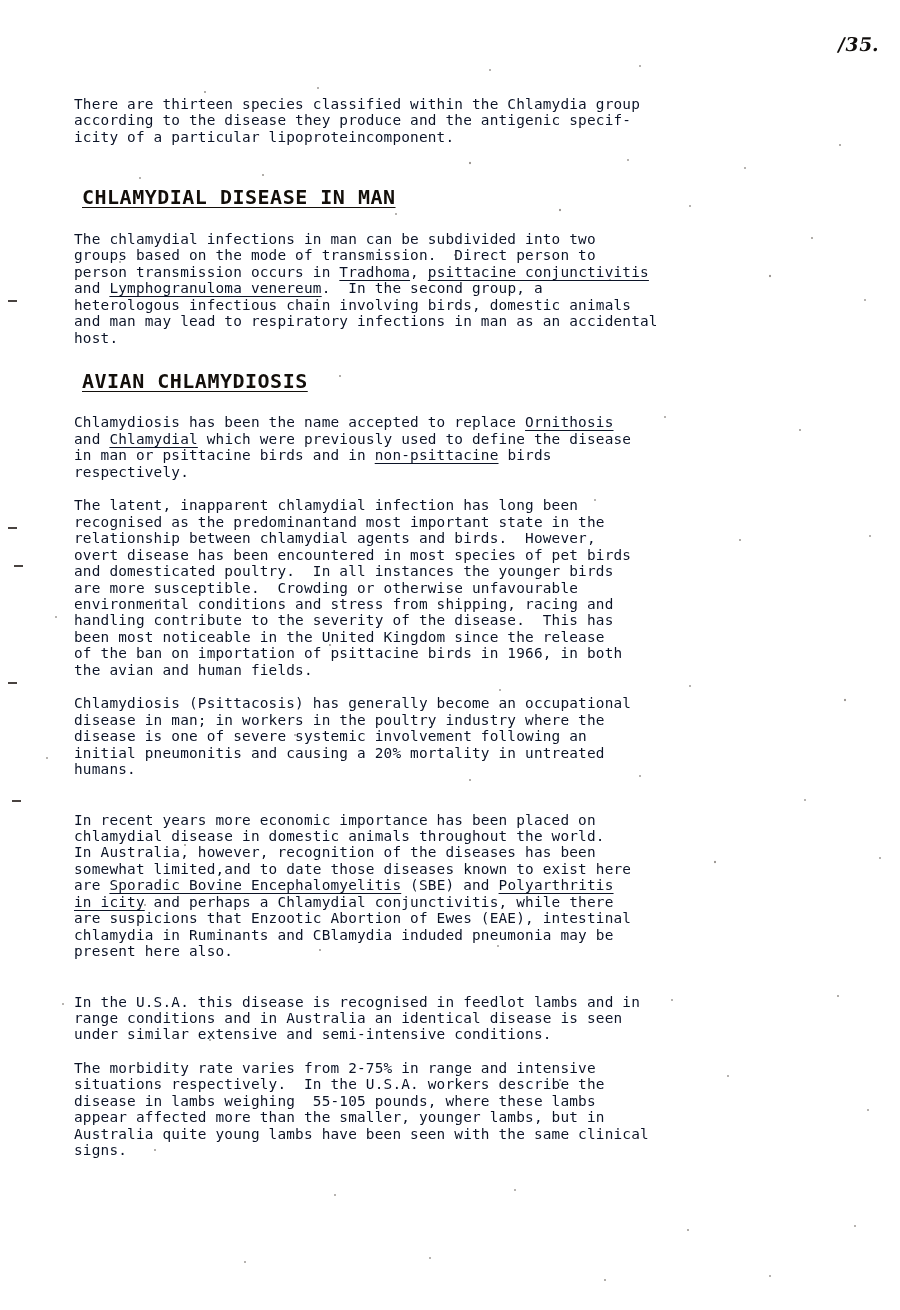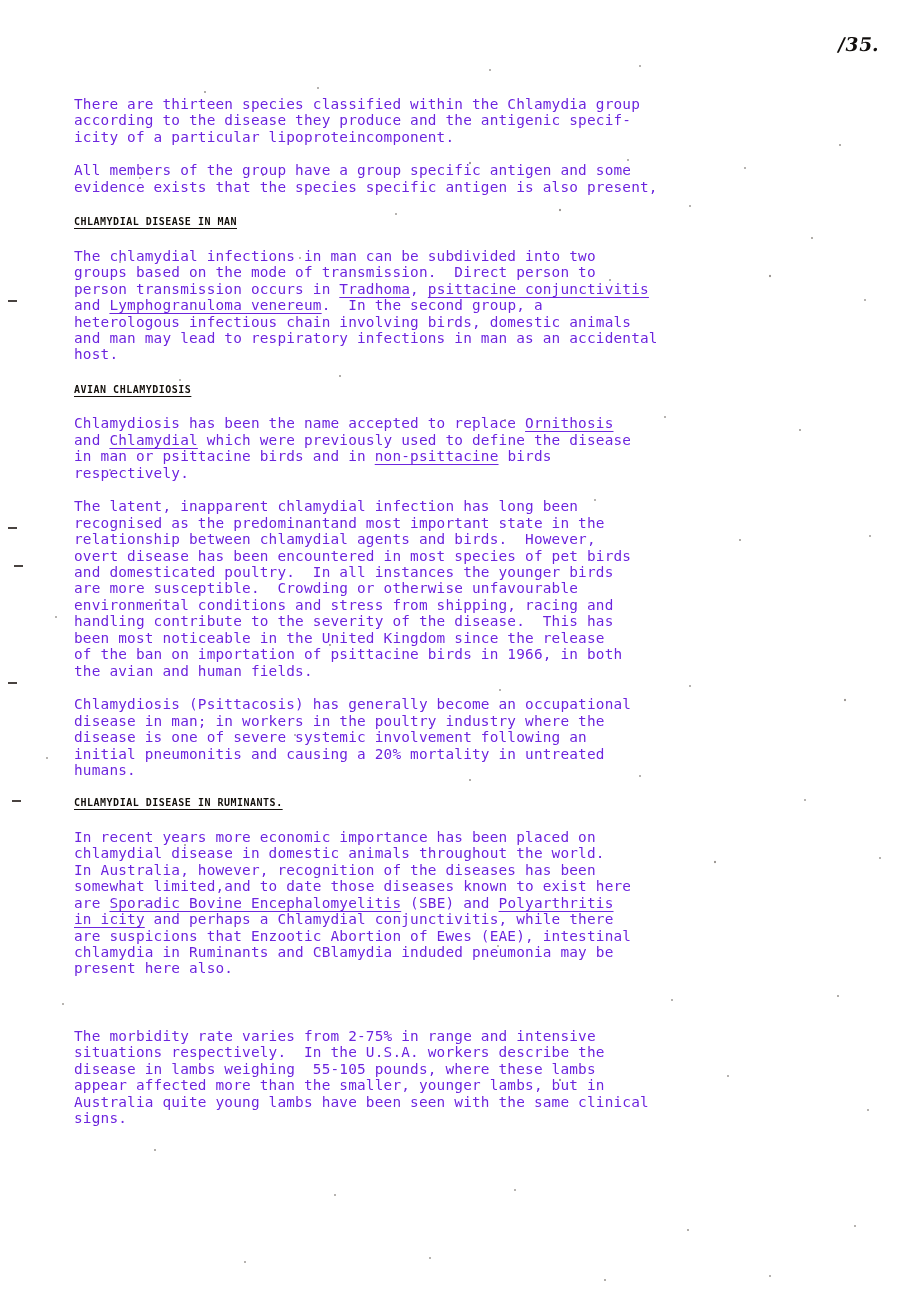--- a/index.html
+++ b/index.html
@@ -47,34 +47,34 @@
     top: 96px;
     width: 790px;
   }
 
   .para {
     font-size: 14.4px;
     line-height: 16.45px;
     letter-spacing: 0.18px;
     white-space: pre-wrap;
     margin: 0 0 0 0;
-    color: #6d28d9;
+    color: #0f172a;
   }
   .gap-md { height: 17px; }
   .gap-lg { height: 19px; }
 
   .heading {
-    font-size: 10px;
+    font-size: 20px;
     line-height: 16.45px;
     letter-spacing: 0.5px;
     white-space: pre-wrap;
     text-decoration: underline;
     text-underline-offset: 3px;
     text-decoration-thickness: 1.3px;
-    margin: 0;
+    margin: 8px;
     color: #17130f;
   }
 
   u.term {
     text-underline-offset: 2.5px;
     text-decoration-thickness: 1.2px;
   }
 
   
   .edge-mark {
@@ -186,22 +186,20 @@
   </svg>
 
   <div class="body-col">
 
     <p class="para">There are thirteen species classified within the Chlamydia group
 according to the disease they produce and the antigenic specif-
 icity of a particular lipoproteincomponent.</p>
 
     <div class="gap-md"></div>
 
-    <p class="para">All members of the group have a group specific antigen and some
-evidence exists that the species specific antigen is also present,</p>
 
     <div class="gap-lg"></div>
 
     <h2 class="heading">CHLAMYDIAL DISEASE IN MAN</h2>
 
     <div class="gap-md"></div>
 
     <p class="para">The chlamydial infections in man can be subdivided into two
 groups based on the mode of transmission.  Direct person to
 person transmission occurs in <u class="term">Tradhoma</u>, <u class="term">psittacine conjunctivitis</u>
@@ -238,39 +236,41 @@
     <div class="gap-md"></div>
 
     <p class="para">Chlamydiosis (Psittacosis) has generally become an occupational
 disease in man; in workers in the poultry industry where the
 disease is one of severe systemic involvement following an
 initial pneumonitis and causing a 20% mortality in untreated
 humans.</p>
 
     <div class="gap-md"></div>
 
-    <h2 class="heading">CHLAMYDIAL DISEASE IN RUMINANTS.</h2>
 
     <div class="gap-md"></div>
 
     <p class="para">In recent years more economic importance has been placed on
 chlamydial disease in domestic animals throughout the world.
 In Australia, however, recognition of the diseases has been
 somewhat limited,and to date those diseases known to exist here
 are <u class="term">Sporadic Bovine Encephalomyelitis</u> (SBE) and <u class="term">Polyarthritis</u>
 <u class="term">in icity</u> and perhaps a Chlamydial conjunctivitis, while there
 are suspicions that Enzootic Abortion of Ewes (EAE), intestinal
 chlamydia in Ruminants and CBlamydia induded pneumonia may be
 present here also.</p>
 
     <div class="gap-md"></div>
 
 
     <div class="gap-md"></div>
 
+    <p class="para">In the U.S.A. this disease is recognised in feedlot lambs and in
+range conditions and in Australia an identical disease is seen
+under similar extensive and semi-intensive conditions.</p>
 
     <div class="gap-md"></div>
 
     <p class="para">The morbidity rate varies from 2-75% in range and intensive
 situations respectively.  In the U.S.A. workers describe the
 disease in lambs weighing  55-105 pounds, where these lambs
 appear affected more than the smaller, younger lambs, but in
 Australia quite young lambs have been seen with the same clinical
 signs.</p>
 

